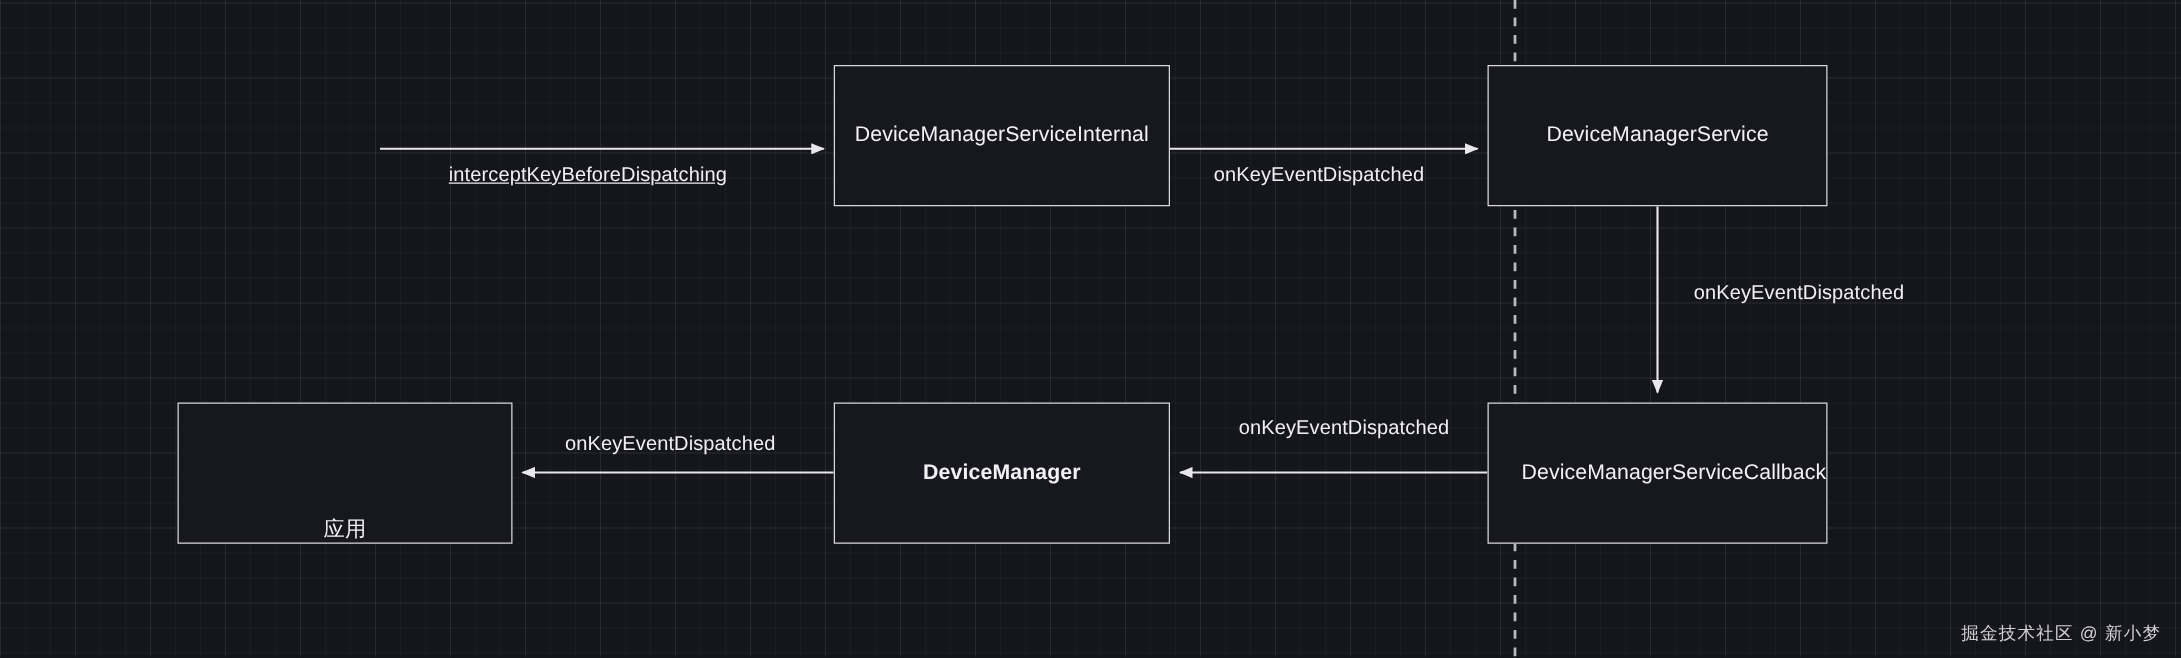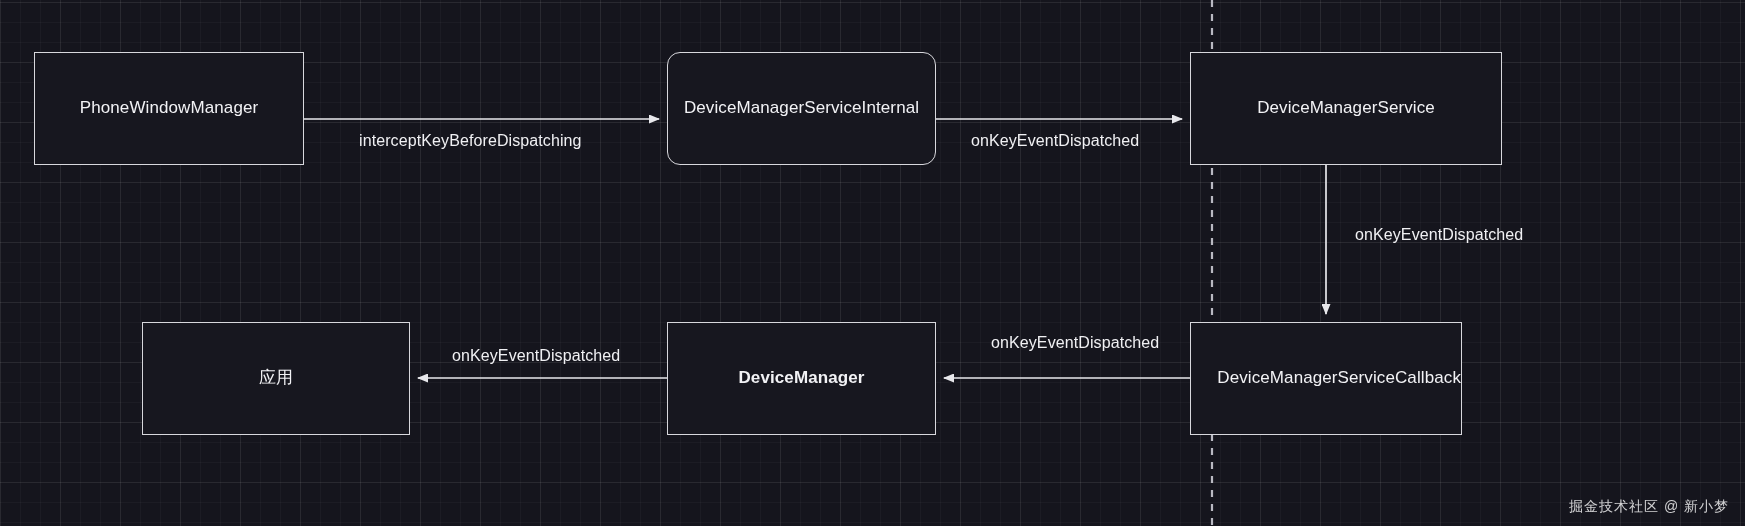--- a/index.html
+++ b/index.html
@@ -39,44 +39,44 @@
     align-items: center;
     justify-content: center;
     color: #f2f2f5;
     font-size: 17px;
     letter-spacing: 0.1px;
     text-align: center;
     line-height: 1.2;
   }
 
   #node-pwm            { left: 34px;   top: 52px;  width: 270px; height: 113px; }
-  #node-dmsi           { left: 667px;  top: 52px;  width: 269px; height: 113px; border-radius: 13px; }
-  #node-dms            { left: 1190px; top: 52px;  width: 312px; height: 113px; }
+  #node-dmsi           { left: 667px;  top: 52px;  width: 269px; height: 113px; }
+  #node-dms            { left: 1190px; top: 52px;  width: 272px; height: 113px; }
   #node-dmscb          { left: 1190px; top: 322px; width: 272px; height: 113px; justify-content: flex-end; }
   #node-dm             { left: 667px;  top: 322px; width: 269px; height: 113px; font-weight: bold; }
-  #node-app            { left: 142px;  top: 322px; width: 268px; height: 113px; }
+  #node-app            { left: 142px;  top: 322px; width: 268px; height: 113px; align-items: flex-end; }
 
   
   #edges {
     position: absolute;
     left: 0; top: 0;
     width: 1745px;
     height: 526px;
     pointer-events: none;
   }
 
   
   .edge-label {
     position: absolute;
     color: #f0f0f3;
     font-size: 16px;
     white-space: nowrap;
     letter-spacing: 0.1px;
   }
-  #label-intercept      { left: 359px;  top: 132px; }
+  #label-intercept      { left: 359px;  top: 132px; text-decoration: underline; }
   #label-dmsi-dms       { left: 971px;  top: 132px; }
   #label-dms-dmscb      { left: 1355px; top: 226px; }
   #label-dmscb-dm       { left: 991px;  top: 334px; }
   #label-dm-app         { left: 452px;  top: 347px; }
 
   
   #watermark {
     position: absolute;
     right: 16px;
     bottom: 10px;
@@ -110,23 +110,20 @@
 
     <line x1="936" y1="119" x2="1182" y2="119" stroke="#e8e8ec" stroke-width="1.7" marker-end="url(#arrow-r)"></line>
 
     <line x1="1326" y1="165" x2="1326" y2="314" stroke="#e8e8ec" stroke-width="1.7" marker-end="url(#arrow-d)"></line>
 
     <line x1="1190" y1="378" x2="944" y2="378" stroke="#e8e8ec" stroke-width="1.7" marker-end="url(#arrow-l)"></line>
 
     <line x1="667" y1="378" x2="418" y2="378" stroke="#e8e8ec" stroke-width="1.7" marker-end="url(#arrow-l)"></line>
   </svg>
 
-  <div class="node" id="node-pwm">
-    <span>PhoneWindowManager</span>
-  </div>
 
   <div class="node" id="node-dmsi">
     <span>DeviceManagerServiceInternal</span>
   </div>
 
   <div class="node" id="node-dms">
     <span>DeviceManagerService</span>
   </div>
 
   <div class="node" id="node-dmscb">

